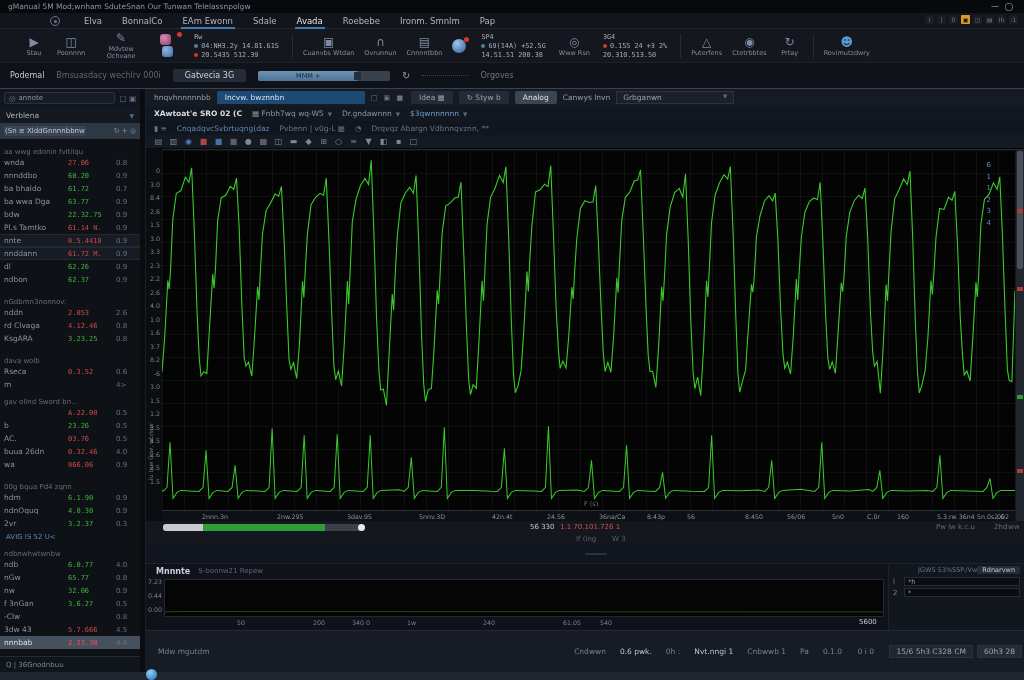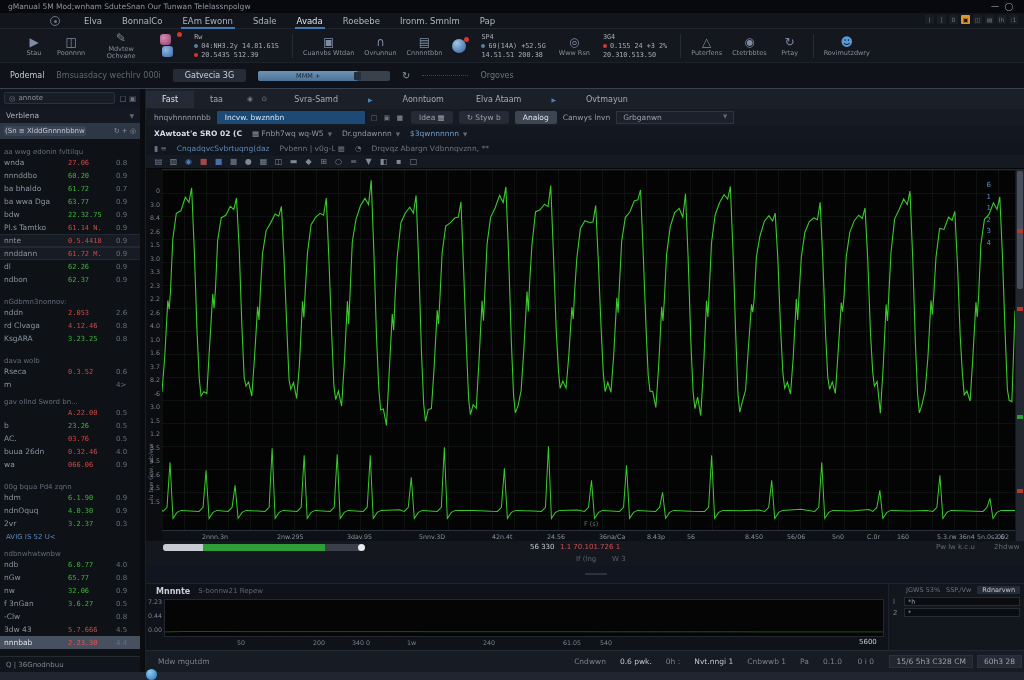--- a/index.html
+++ b/index.html
@@ -139,21 +139,21 @@
   #bp-head{height:14px;display:flex;align-items:center;gap:8px;padding:0 10px}
   #bp-title{color:#c8cedb;font-weight:bold;font-size:8px}
   #bp-sub{color:#5f6773}
   #bp-strip{position:absolute;left:18px;right:140px;top:15px;bottom:13px;background:#040504;border:1px solid #222832}
   #bp-strip svg{position:absolute;inset:0}
   #bp-yticks{position:absolute;left:2px;top:14px;bottom:13px;width:15px;color:#79828f;font-size:6.3px}
   #bp-yticks span{position:absolute;right:1px}
   #bp-xticks{position:absolute;left:18px;right:140px;bottom:2px;height:9px;color:#79828f;font-size:6.3px}
   #bp-xticks span{position:absolute;top:0}
   #bp-right{position:absolute;right:0;top:0;bottom:0;width:136px;background:#12161d;border-left:1px solid #1c212b;padding:2px 4px}
-  #bp-tabs{display:flex;gap:6px;justify-content:flex-end;color:#6c7480;font-size:6.5px;margin-bottom:3px}
+  #bp-tabs{display:flex;justify-content:flex-end;color:#6c7480;font-size:6.5px;margin-bottom:3px}
   #bp-tabs .bptab.act{background:#262c37;color:#c3c9d3;padding:0 5px;border-radius:1px}
   .bp-field{display:flex;align-items:center;gap:3px;margin:2px 0}
   .bp-field .fl{width:8px;color:#79828f}
   .bp-field .fv{flex:1;height:9px;background:#0a0c10;border:1px solid #262c36;color:#9aa2ae;font-size:6.5px;padding:0 3px;line-height:8px}
   #bp-value{position:absolute;left:-30px;bottom:4px;color:#c3c9d2}
 
   
   #statusbar{flex:1;background:#171b23;border-top:1px solid #242a34;display:flex;align-items:center;gap:14px;padding:0 12px;font-size:7.5px;color:#79828e;position:relative}
   .st-bright{color:#c0c6d0}
   #st-right{position:absolute;right:2px;display:flex;gap:4px}
@@ -490,31 +490,20 @@
           </div>
         </div>
       <div id="side-footer">
         <span>Q | 36Gnodnbuu</span>
       </div>
     </aside>
 
     <div id="vsplit"></div>
 
     <main id="main">
-      <div id="tabstrip">
-          <span class="tab act">Fast</span>
-          <span class="tab">taa</span>
-          <span class="tab-icons">◉ ⊙</span>
-          <span class="tab">Svra-Samd</span>
-          <span class="tab-arrow">▶</span>
-          <span class="tab">Aonntuom</span>
-          <span class="tab">Elva Ataam</span>
-          <span class="tab-arrow">▶</span>
-          <span class="tab">Ovtmayun</span>
-        </div>
 
       <div id="filter-row">
         <span>hnqvhnnnnnbb</span>
         <span id="filter-input">Incvw. bwznnbn</span>
         <span class="micro-icons">□ ▣ ■</span>
         <span class="chip">Idea ▦</span>
         <span class="chip">↻ Styw b</span>
         <span class="chip lit">Analog</span>
         <span>Canwys lnvn</span>
         <span id="ch-select">

